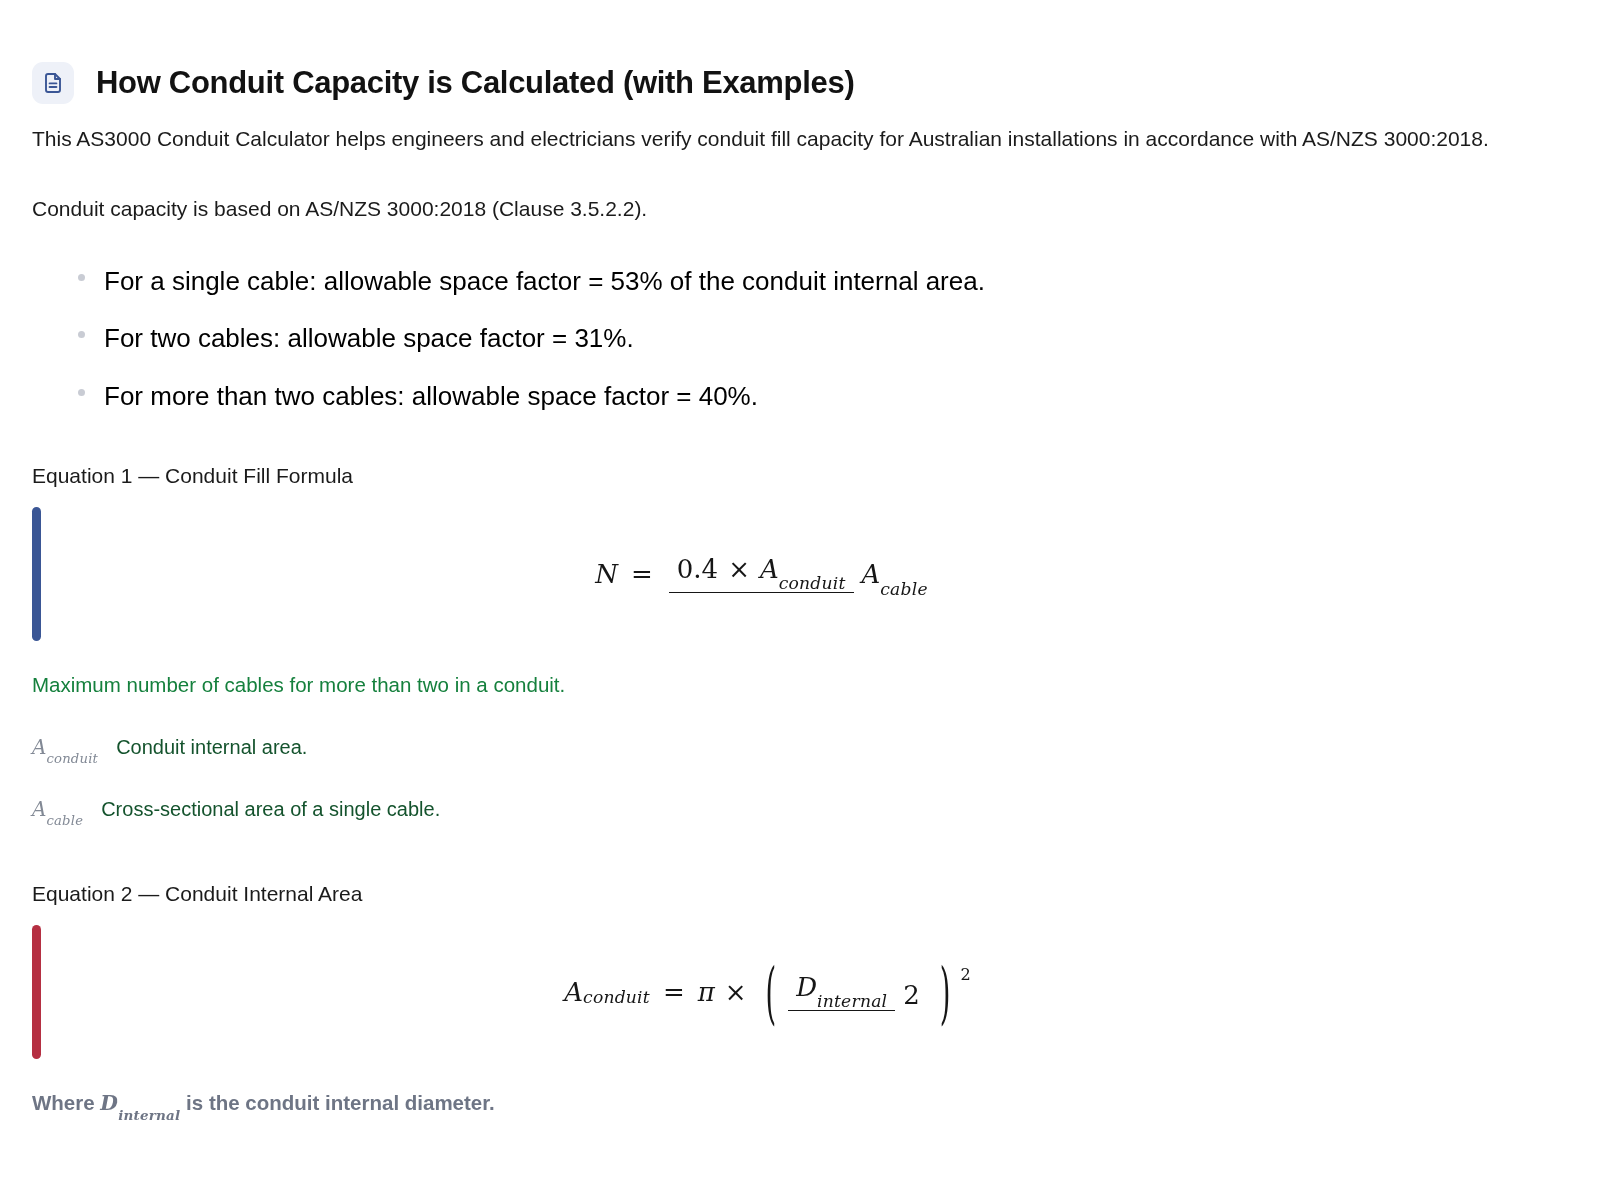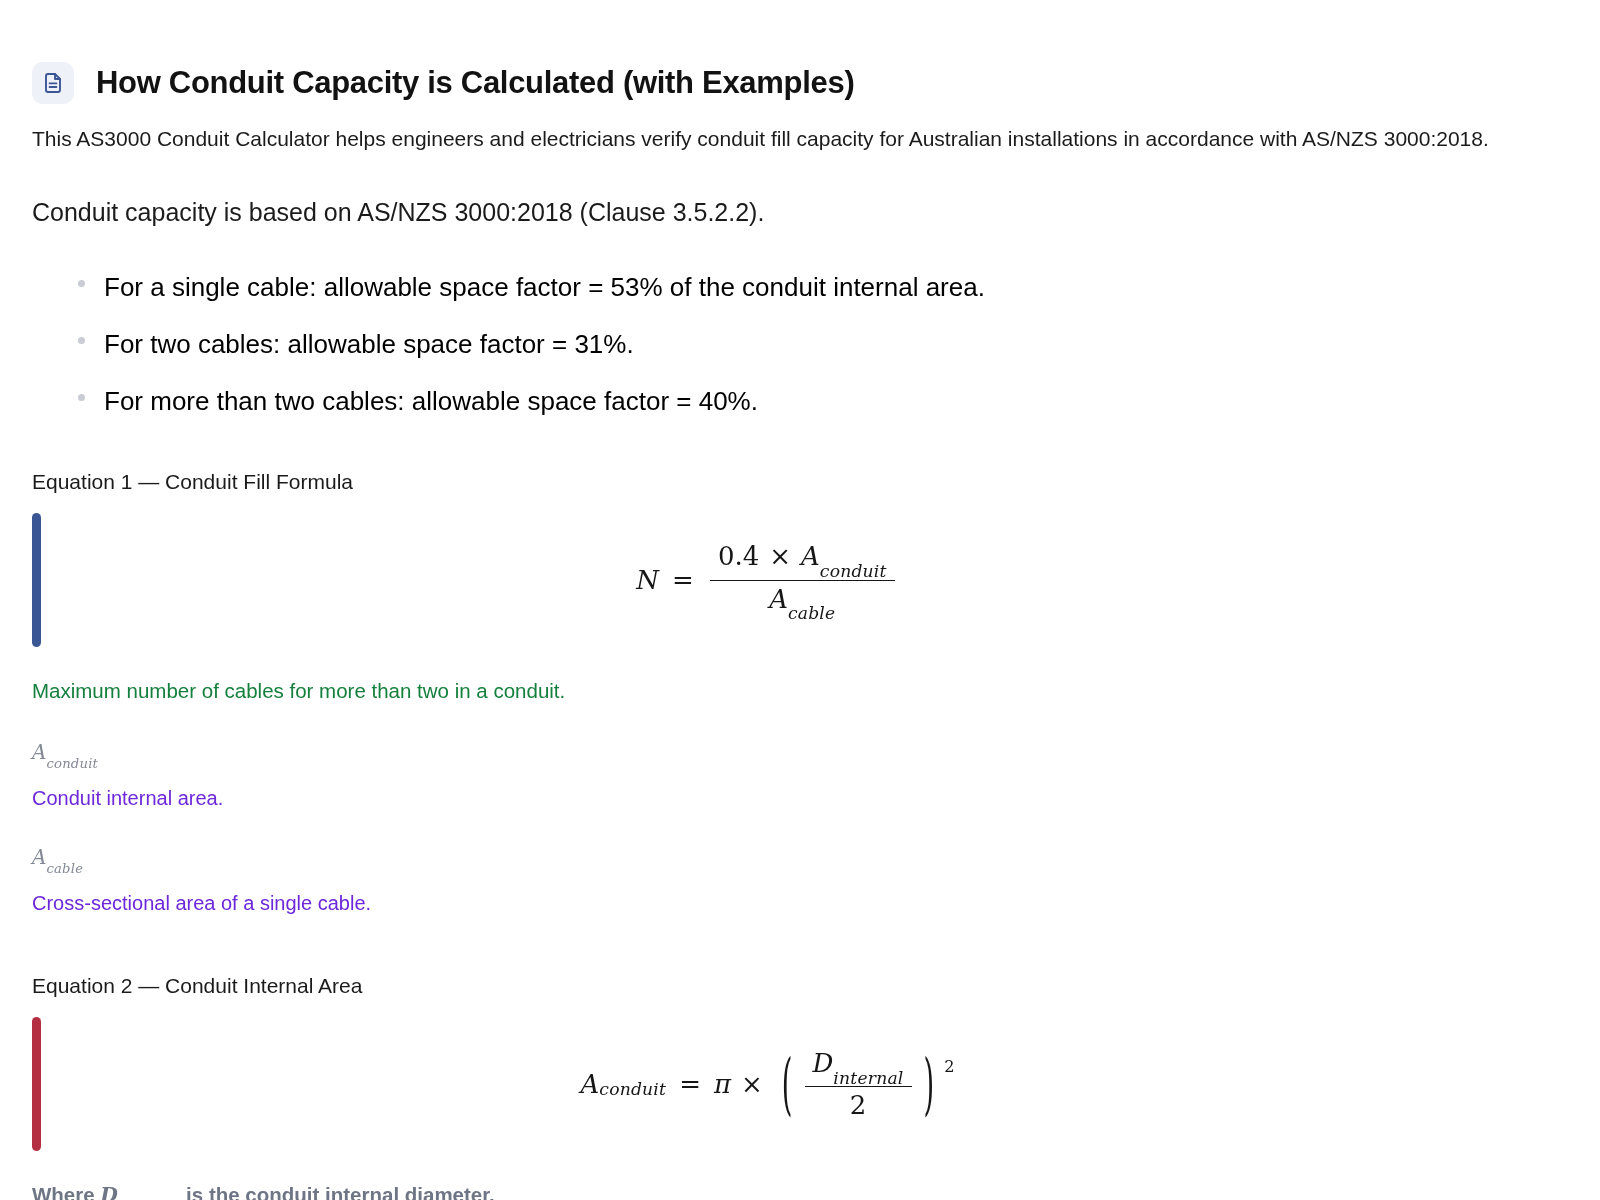--- a/index.html
+++ b/index.html
@@ -54,21 +54,21 @@
     margin: 15px 0 40px 0;
   }
   .section-heading {
     font-size: 25px;
     font-weight: 700;
     color: #121212;
     margin: 0 0 28px 0;
     letter-spacing: -0.2px;
   }
   .lede {
-    font-size: 25px;
+    font-size: 21px;
     line-height: 1.45;
     color: #1b1b1b;
     margin: 0 0 38px 0;
   }
 
   
   .bullet-list {
     margin: 0 0 48px 0;
     padding: 0;
     list-style: none;
@@ -137,21 +137,21 @@
   .math .op {
     font-style: normal;
     margin: 0 10px;
   }
   .math .eq-sign {
     font-style: normal;
     margin: 0 13px;
   }
   .frac {
     display: inline-flex;
-    flex-direction: column;
+    flex-direction: row;
     align-items: center;
     vertical-align: middle;
     margin: 0 3px;
   }
   .frac .num {
     padding: 0 8px 5px 8px;
     border-bottom: 1.4px solid #161616;
   }
   .frac .den {
     padding: 5px 8px 0 8px;
@@ -185,32 +185,31 @@
     color: #15803d;
     margin: 0 0 34px 0;
     line-height: 1.4;
   }
   .def-row {
     display: flex;
     align-items: baseline;
     gap: 18px;
     margin-bottom: 34px;
     color: #828995;
-    flex-direction: column;
   }
   .def-symbol {
     font-family: "DejaVu Serif", "Liberation Serif", serif;
     font-style: italic;
     font-size: 20px;
     color: #828995;
     white-space: nowrap;
   }
   .def-text {
     font-size: 20px;
-    color: #6d28d9;
+    color: #14532d;
     line-height: 1.3;
   }
   .inline-math {
     font-family: "DejaVu Serif", "Liberation Serif", serif;
     font-style: italic;
     color: #6e7585;
   }
   .where-line {
     font-size: 20.5px;
     color: #6e7585;

